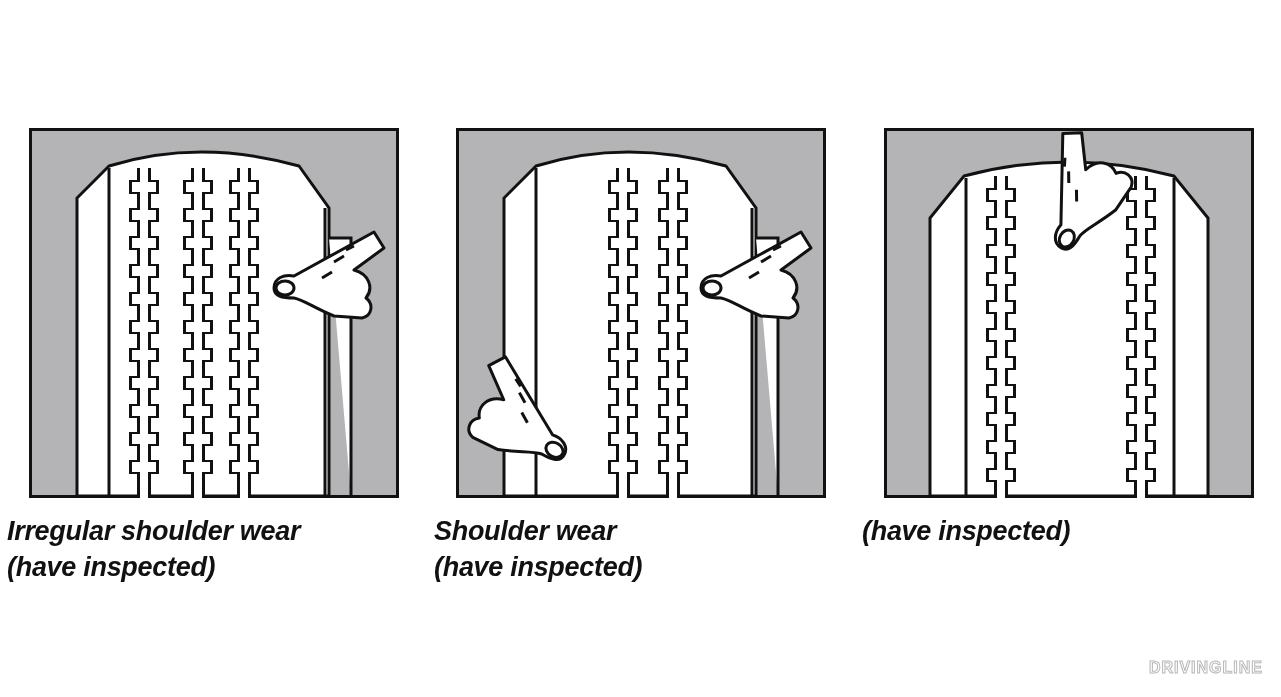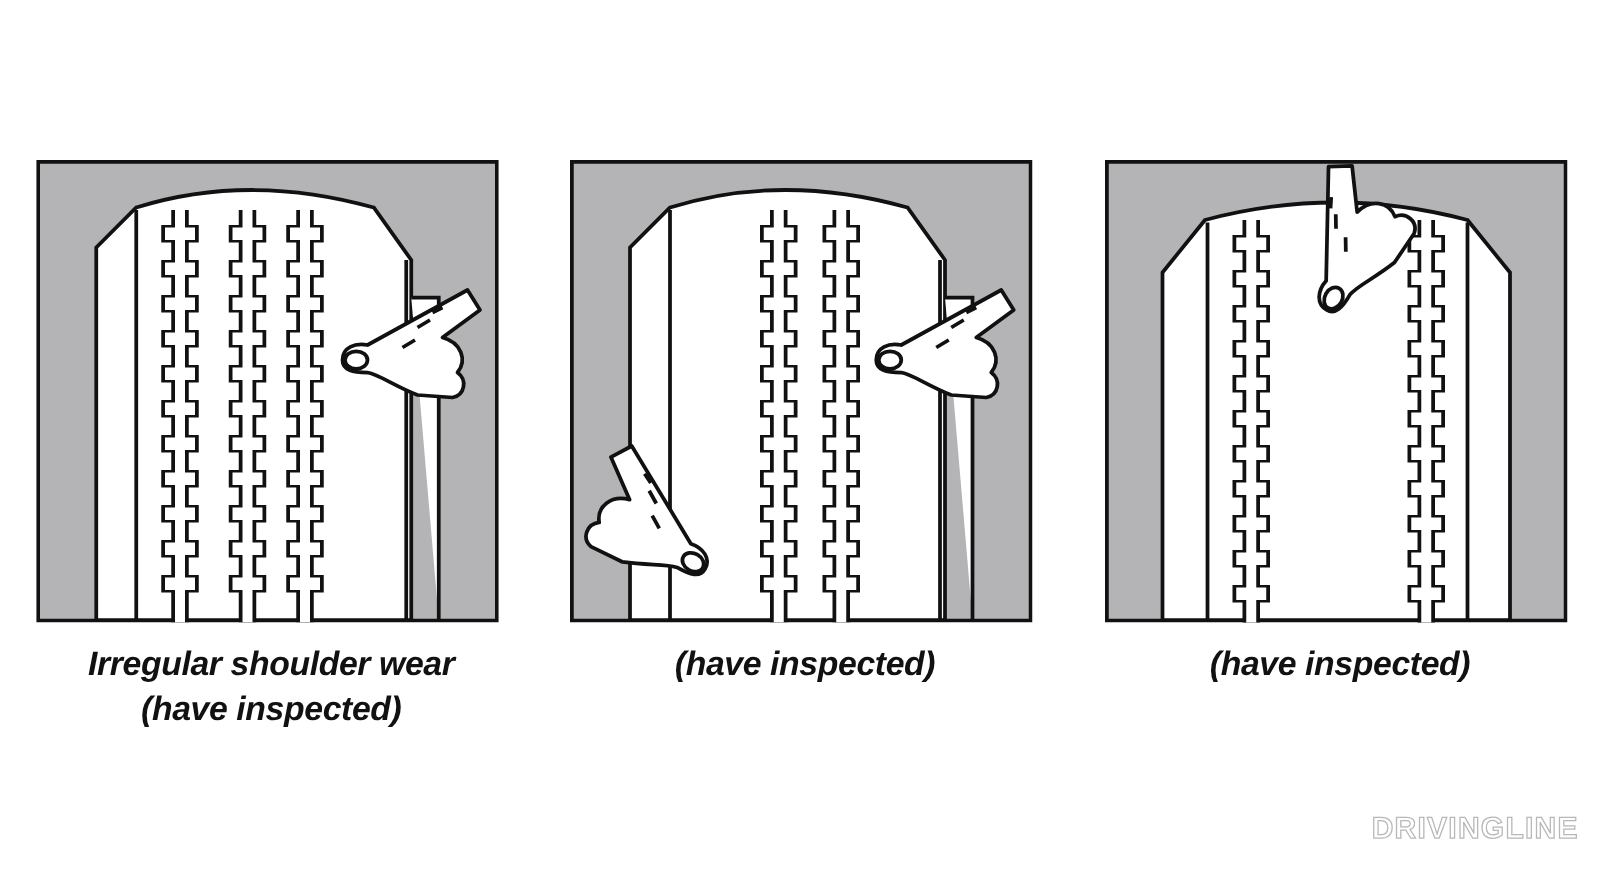--- a/index.html
+++ b/index.html
@@ -1,21 +1,21 @@
 <!DOCTYPE html>
 <html><head>
 <meta charset="utf-8">
 <style>
   html,body{margin:0;padding:0;background:#ffffff;}
   body{width:1281px;height:697px;position:relative;overflow:hidden;font-family:"Liberation Sans",sans-serif;}
   .panel{position:absolute;top:128px;width:370px;height:370px;}
   .panel svg{display:block;}
-  .caption{position:absolute;top:513px;width:420px;text-align:center;font-family:"Liberation Sans",sans-serif;font-weight:bold;font-style:italic;font-size:27px;line-height:36px;color:#111;letter-spacing:-0.3px;}
+  .caption{position:absolute;top:513px;width:420px;font-family:"Liberation Sans",sans-serif;font-weight:bold;font-style:italic;font-size:27px;line-height:36px;color:#111;letter-spacing:-0.3px;}
   .caption div{white-space:nowrap;}
-  .watermark{position:absolute;right:18px;bottom:20px;font-family:"Liberation Sans",sans-serif;font-weight:bold;font-size:24px;letter-spacing:1px;color:#fff;-webkit-text-stroke:1px #b8b8b8;}
+  .watermark{position:absolute;right:18px;bottom:20px;font-family:"Liberation Sans",sans-serif;font-weight:bold;font-size:16px;letter-spacing:1px;color:#fff;-webkit-text-stroke:1px #b8b8b8;}
 </style>
 </head>
 <body>
 
 <svg width="0" height="0" style="position:absolute">
   <defs>
 
     <g id="groove">
       <path d="M0,0 L14,0 L14,12 L22,12 L22,26 L14,26 L14,40 L22,40 L22,54 L14,54 L14,68 L22,68 L22,82 L14,82 L14,96 L22,96 L22,110 L14,110 L14,124 L22,124 L22,138 L14,138 L14,152 L22,152 L22,166 L14,166 L14,180 L22,180 L22,194 L14,194 L14,208 L22,208 L22,222 L14,222 L14,236 L22,236 L22,250 L14,250 L14,264 L22,264 L22,278 L14,278 L14,292 L22,292 L22,306 L14,306 L14,330 L0,330 L0,306 L-8,306 L-8,292 L0,292 L0,278 L-8,278 L-8,264 L0,264 L0,250 L-8,250 L-8,236 L0,236 L0,222 L-8,222 L-8,208 L0,208 L0,194 L-8,194 L-8,180 L0,180 L0,166 L-8,166 L-8,152 L0,152 L0,138 L-8,138 L-8,124 L0,124 L0,110 L-8,110 L-8,96 L0,96 L0,82 L-8,82 L-8,68 L0,68 L0,54 L-8,54 L-8,40 L0,40 L0,26 L-8,26 L-8,12 L0,12 Z" fill="#111"></path>
       <path d="M3,0 L11,0 L11,14 L19,14 L19,24 L11,24 L11,42 L19,42 L19,52 L11,52 L11,70 L19,70 L19,80 L11,80 L11,98 L19,98 L19,108 L11,108 L11,126 L19,126 L19,136 L11,136 L11,154 L19,154 L19,164 L11,164 L11,182 L19,182 L19,192 L11,192 L11,210 L19,210 L19,220 L11,220 L11,238 L19,238 L19,248 L11,248 L11,266 L19,266 L19,276 L11,276 L11,294 L19,294 L19,304 L11,304 L11,330 L3,330 L3,304 L-5,304 L-5,294 L3,294 L3,276 L-5,276 L-5,266 L3,266 L3,248 L-5,248 L-5,238 L3,238 L3,220 L-5,220 L-5,210 L3,210 L3,192 L-5,192 L-5,182 L3,182 L3,164 L-5,164 L-5,154 L3,154 L3,136 L-5,136 L-5,126 L3,126 L3,108 L-5,108 L-5,98 L3,98 L3,80 L-5,80 L-5,70 L3,70 L3,52 L-5,52 L-5,42 L3,42 L3,24 L-5,24 L-5,14 L3,14 Z" fill="#fff"></path>
@@ -75,19 +75,20 @@
         <use href="#hand-left"></use>
       </g>
   </svg>
 </div>
 
 <div class="caption" style="left:7px;">
   <div>Irregular shoulder wear</div>
   <div>(have inspected)</div>
 </div>
 <div class="caption" style="left:434px;">
+  <div>Shoulder wear</div>
   <div>(have inspected)</div>
 </div>
 <div class="caption" style="left:862px;">
   <div>(have inspected)</div>
 </div>
 
 <div class="watermark">DRIVINGLINE</div>
 
 </body></html>

